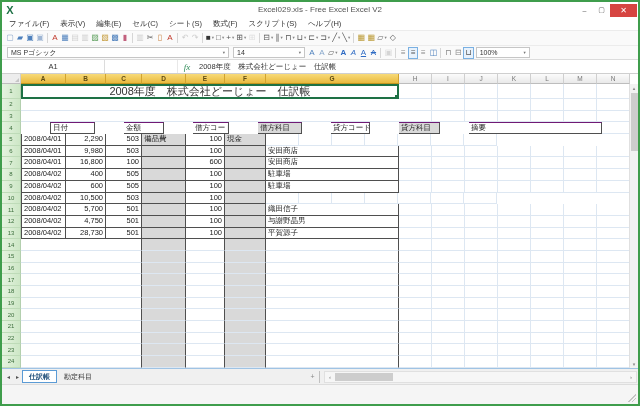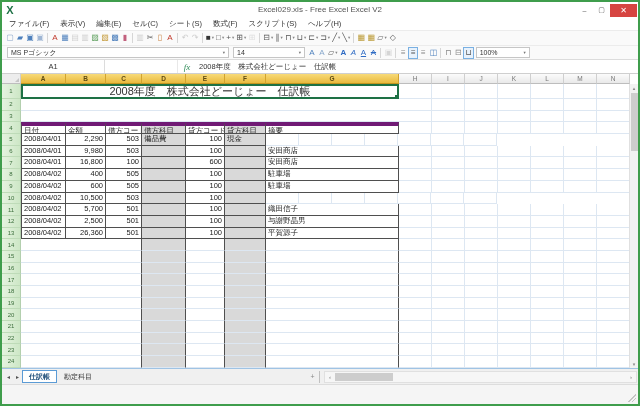--- a/index.html
+++ b/index.html
@@ -51,21 +51,21 @@
   .colhead.sel { background:linear-gradient(#f7da79,#eaba3e); border-right-color:#d2a32e; border-bottom-color:#c3951f; color:#5d4a12; font-weight:bold; }
   .sheetbody { display:flex; }
   .rowheads { width:19px; flex:0 0 19px; display:flex; flex-direction:column; }
   .rowhead { border-right:1px solid #b3cfae; border-bottom:1px solid #bedbb8; background:linear-gradient(90deg,#e5f3e0,#cde7c6); color:#3c6e3c; font-size:6px; display:flex; align-items:center; justify-content:center; }
   .grid { width:609px; }
   .grow { display:flex; }
   .cell { flex:0 0 auto; border-bottom:1px solid #dde7f2; font-size:7.5px; color:#1a1a1a; white-space:nowrap; overflow:hidden; }
   .gl-v { border-right:1px solid #dde7f2; }
   .tbl { border-right:1px solid #4f4f4f; border-bottom:1px solid #4f4f4f; background:#fff; }
   .t-left { border-left:1px solid #4f4f4f; }
-  .t-top { border-top:4px solid #701a75; }
+  .t-top { border-top:1px solid #701a75;margin-left:29px; }
   .ext { border-right:1px solid #4f4f4f; }
   .gray { background:#d9d9d9; }
   .al-l { text-align:left; padding-left:2px; }
   .al-r { text-align:right; padding-right:2px; }
   .title-cell { width:378px; border:2px solid #1e7145; font-size:11px; color:#333; display:flex; align-items:center; justify-content:center; position:relative; line-height:normal; background:#fff; z-index:2; }
   .title-cell::after { content:""; position:absolute; right:-3px; bottom:-3px; width:4px; height:4px; background:#1e7145; border:1px solid #fff; }
   .vscroll { position:absolute; top:10px; right:0; bottom:0; width:9px; background:#f2f2f2; border-left:1px solid #e0e0e0; display:flex; flex-direction:column; align-items:center; z-index:3; }
   .vs-arrow { font-size:5px; color:#888; height:8px; line-height:8px; }
   .vs-thumb { width:7px; height:58px; background:#cdcdcd; margin-top:1px; }
   .vs-track { flex:1; }
@@ -523,37 +523,37 @@
             <div class="cell gl-v" style="width: 33px;"></div>
             <div class="cell gl-v" style="width: 33px;"></div>
             <div class="cell gl-v" style="width: 33px;"></div>
             <div class="cell gl-v" style="width: 33px;"></div>
             <div class="cell gl-v" style="width: 33px;"></div>
             <div class="cell gl-v" style="width: 33px;"></div>
             <div class="cell gl-v" style="width: 33px;"></div>
           </div>
           <div class="grow" style="height: 11.7px; line-height: 10.7px;">
             <div class="cell tbl t-left al-l" style="width: 45px;">2008/04/02</div>
-            <div class="cell tbl al-r" style="width: 40px;">2,500</div>
+            <div class="cell tbl al-r" style="width: 40px;">4,750</div>
             <div class="cell tbl al-r" style="width: 36px;">501</div>
             <div class="cell tbl gray al-l" style="width: 44px;"></div>
             <div class="cell tbl al-r" style="width: 39px;">100</div>
             <div class="cell tbl gray al-l" style="width: 41px;"></div>
             <div class="cell tbl al-l" style="width: 133px;">与謝野晶男</div>
             <div class="cell gl-v" style="width: 33px;"></div>
             <div class="cell gl-v" style="width: 33px;"></div>
             <div class="cell gl-v" style="width: 33px;"></div>
             <div class="cell gl-v" style="width: 33px;"></div>
             <div class="cell gl-v" style="width: 33px;"></div>
             <div class="cell gl-v" style="width: 33px;"></div>
             <div class="cell gl-v" style="width: 33px;"></div>
           </div>
           <div class="grow" style="height: 11.7px; line-height: 10.7px;">
             <div class="cell tbl t-left al-l" style="width: 45px;">2008/04/02</div>
-            <div class="cell tbl al-r" style="width: 40px;">26,360</div>
+            <div class="cell tbl al-r" style="width: 40px;">28,730</div>
             <div class="cell tbl al-r" style="width: 36px;">501</div>
             <div class="cell tbl gray al-l" style="width: 44px;"></div>
             <div class="cell tbl al-r" style="width: 39px;">100</div>
             <div class="cell tbl gray al-l" style="width: 41px;"></div>
             <div class="cell tbl al-l" style="width: 133px;">平賀源子</div>
             <div class="cell gl-v" style="width: 33px;"></div>
             <div class="cell gl-v" style="width: 33px;"></div>
             <div class="cell gl-v" style="width: 33px;"></div>
             <div class="cell gl-v" style="width: 33px;"></div>
             <div class="cell gl-v" style="width: 33px;"></div>

